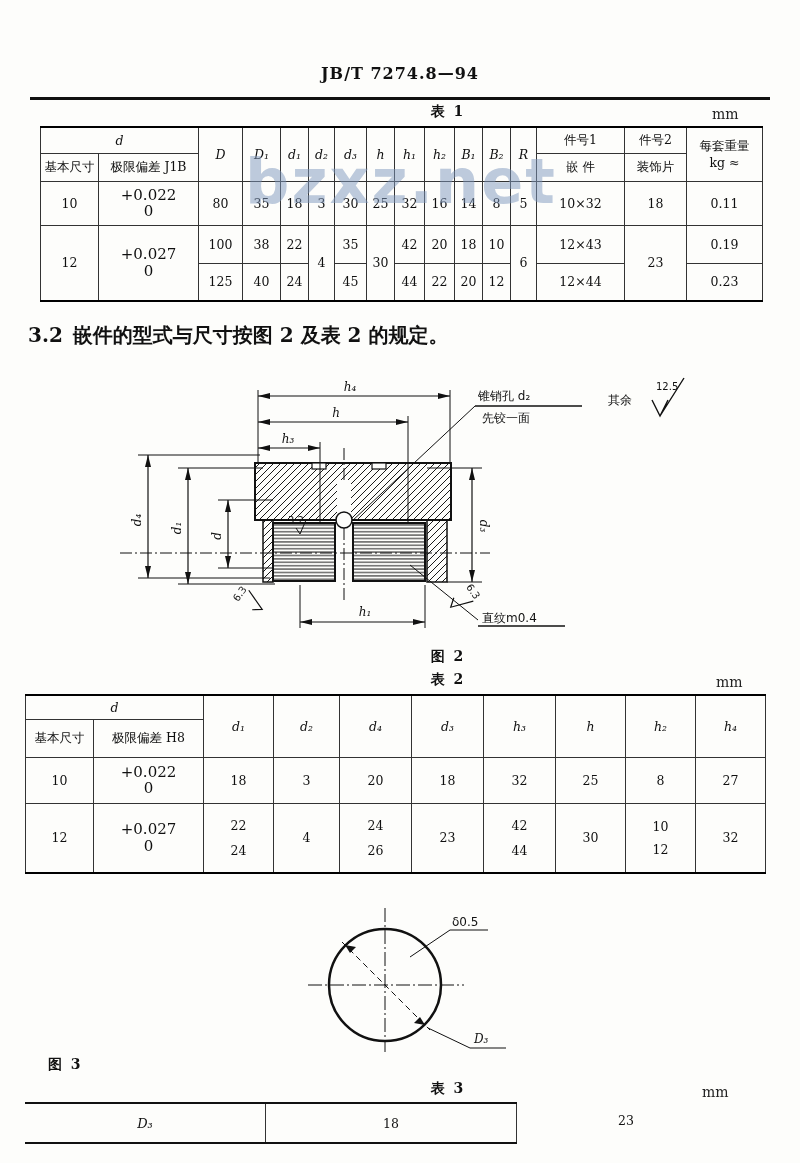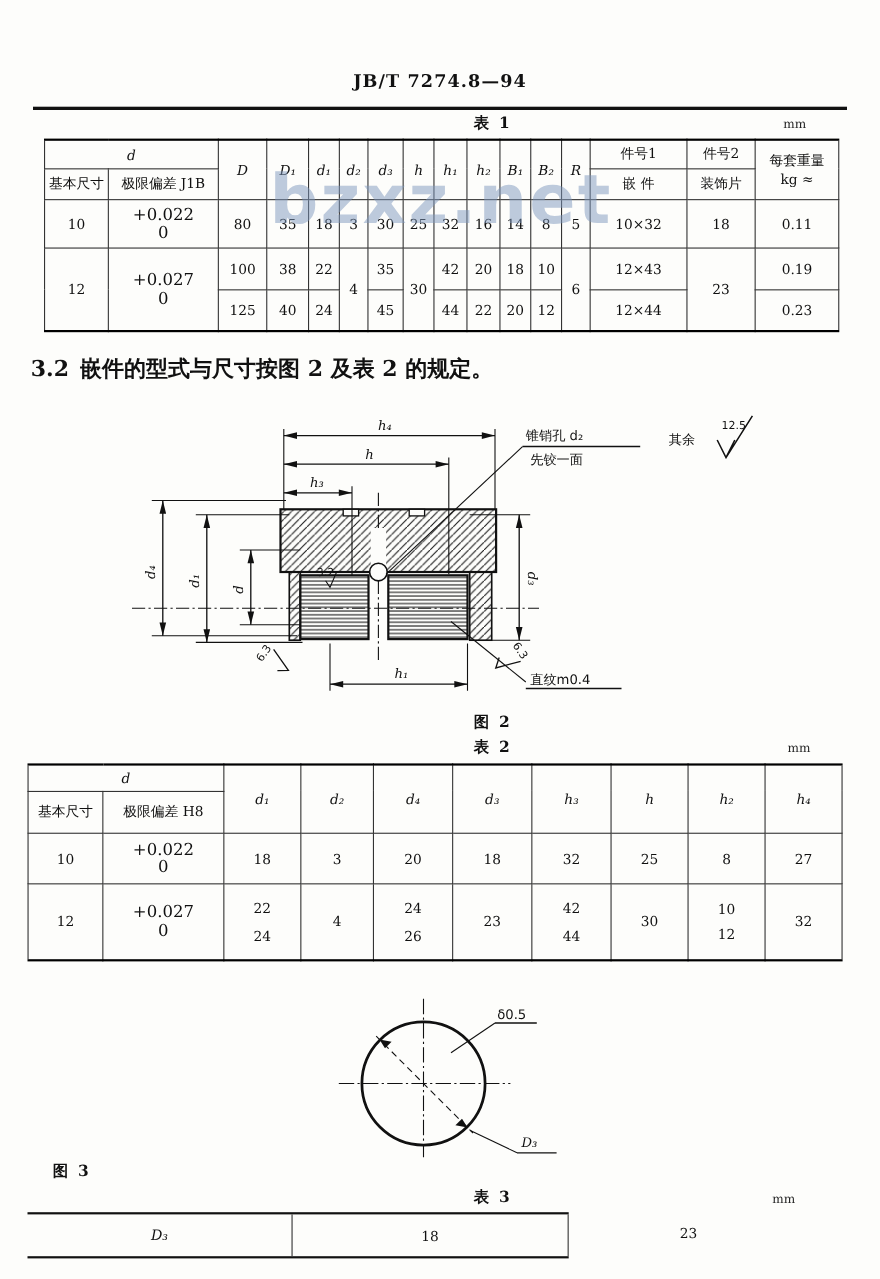--- a/index.html
+++ b/index.html
@@ -2,21 +2,21 @@
 <html><head>
 <meta charset="utf-8">
 <style>
   html,body{margin:0;padding:0;}
   .page{position:relative;width:800px;height:1163px;background:#fdfdfb;overflow:hidden;
         font-family:"DejaVu Serif","Liberation Serif",serif;color:#111;}
   .abs{position:absolute;}
   .std-head{left:0;top:64px;width:800px;text-align:center;font-size:16px;font-weight:bold;letter-spacing:1px;}
   .rule{left:30px;top:97px;width:740px;height:3px;background:#111;}
   .tcap{font-size:14px;font-weight:bold;letter-spacing:2px;margin-left:48px;}
-  .unit{font-size:11px;color:#222;}
+  .unit{font-size:14px;color:#222;}
   .sect{font-size:20px;font-weight:bold;}
   .sect .num{margin-right:10px;}
   table.t{border-collapse:collapse;table-layout:fixed;border-top:2px solid #000;border-bottom:2px solid #000;}
   table.t td{border:1px solid #333;text-align:center;vertical-align:middle;padding:0;
              font-size:12.5px;color:#101010;}
   .var{font-style:italic;font-size:13px;}
   .cn{font-size:12px;}
   .tol{display:inline-flex;flex-direction:column;line-height:1.1;font-size:15px;}
   .stack2{display:flex;flex-direction:column;line-height:1.2;gap:10px;}
   .stack2s{display:flex;flex-direction:column;line-height:1.2;gap:8px;}

